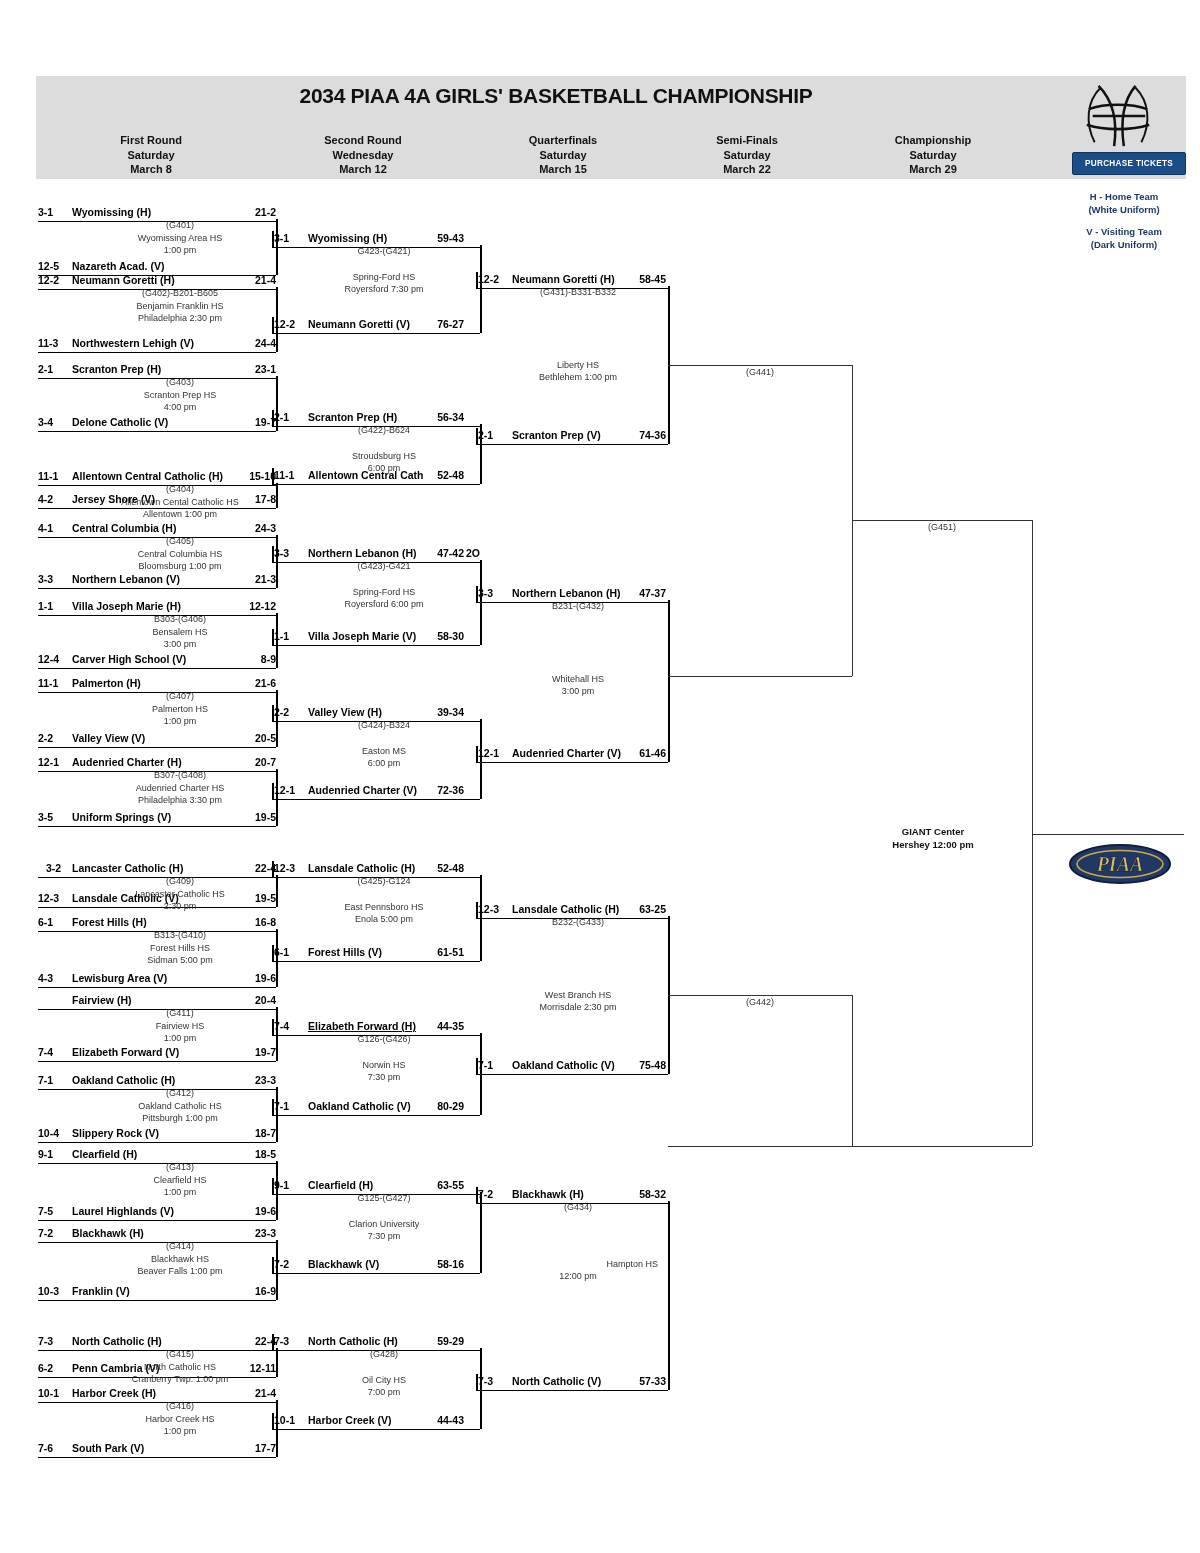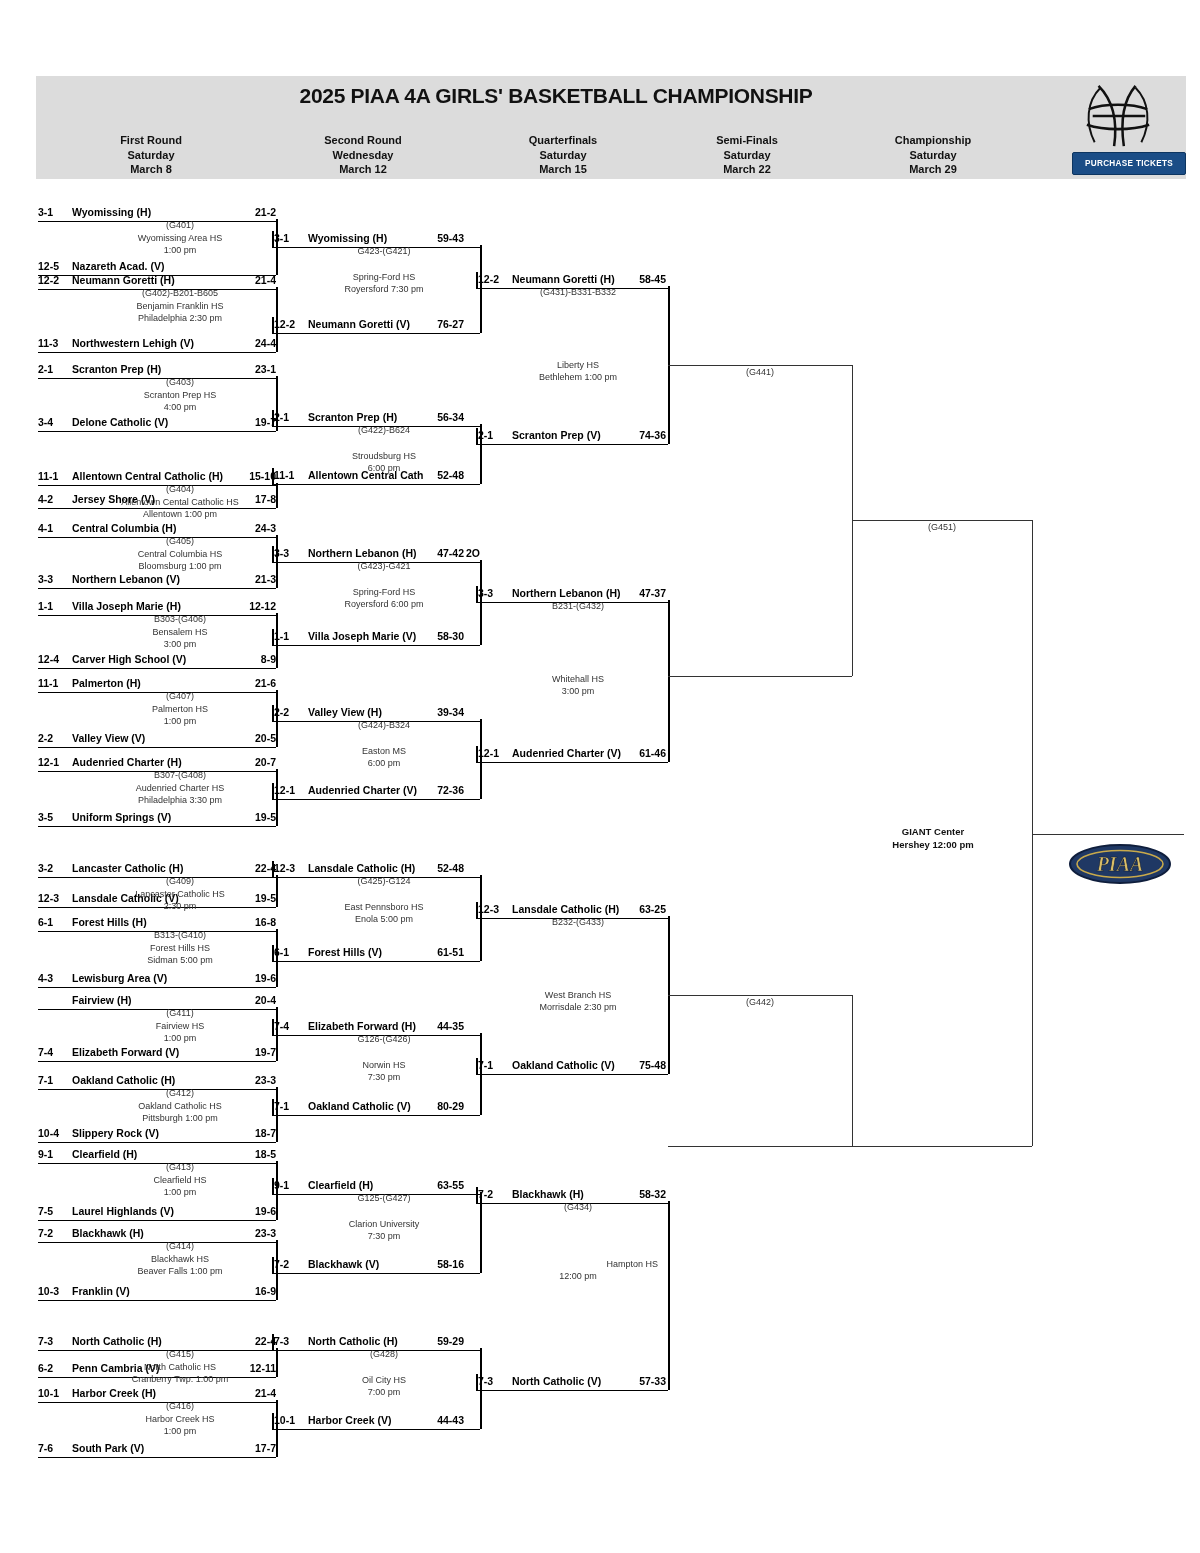--- a/index.html
+++ b/index.html
@@ -71,21 +71,21 @@
     position:absolute;text-align:center;font-size:9px;color:#333;
     white-space:nowrap;
   }
 </style>
 </head>
 <body>
 
 <div class="stage">
 
   <div class="header-band"></div>
-  <div class="title">2025 PIAA 4A GIRLS' BASKETBALL CHAMPIONSHIP</div>
+  <div class="title">2034 PIAA 4A GIRLS' BASKETBALL CHAMPIONSHIP</div>
 
   <div class="round-head" style="left:86px;top:133px;width:130px;">
     <div>First Round</div>
     <div>Saturday</div>
     <div>March 8</div>
   </div>
   <div class="round-head" style="left:298px;top:133px;width:130px;">
     <div>Second Round</div>
     <div>Wednesday</div>
     <div>March 12</div>
@@ -113,20 +113,27 @@
       <path d="M10 30 C26 24, 54 24, 70 30"></path>
       <path d="M8 46 C26 52, 54 52, 72 46"></path>
       <path d="M22 8 C8 22, 6 44, 16 64" stroke-width="2"></path>
       <path d="M58 8 C72 22, 74 44, 64 64" stroke-width="2"></path>
     </g>
     <line x1="14" y1="37" x2="68" y2="37" stroke="#111" stroke-width="2.4"></line>
   </svg>
 
   <div class="tickets">PURCHASE TICKETS</div>
 
+  <div class="legend">
+    <div>H - Home Team</div>
+    <div>(White Uniform)</div>
+    <div class="gap"></div>
+    <div>V - Visiting Team</div>
+    <div>(Dark Uniform)</div>
+  </div>
 
   <svg class="piaa" viewBox="0 0 104 44">
     <ellipse cx="52" cy="22" rx="50" ry="19" fill="#1f3864" stroke="#0f1e3c" stroke-width="2"></ellipse>
     <ellipse cx="52" cy="22" rx="43" ry="13.5" fill="none" stroke="#c8a94b" stroke-width="1.6"></ellipse>
     <text x="52" y="29" text-anchor="middle" font-family="'Liberation Serif',serif" font-size="20" font-style="italic" font-weight="bold" fill="#d9bd67" stroke="#0f1e3c" stroke-width="0.6">PIAA</text>
   </svg>
 
   <div id="bracket-layer">
       <div class="slot" style="left:38px;top:205px;width:238px;">
         <span class="seed" style="left:0px;width:30px;">3-1</span>
@@ -250,21 +257,21 @@
         <span class="team" style="left:34px;">Uniform Springs (V)</span>
         <span class="rec" style="left:196px;width:42px;">19-5</span>
       </div>
       <div class="vline" style="left:276px;top:769.4px;height:56.6px;"></div>
       <div class="meta" style="left:84px;top:769px;width:192px;">
         <span class="" style="display:block;">B307-(G408)</span>
         <span class="" style="display:block;">Audenried Charter HS</span>
         <span class="" style="display:block;">Philadelphia 3:30 pm</span>
       </div>
       <div class="slot" style="left:38px;top:861px;width:238px;">
-        <span class="seed" style="left:0px;width:30px;">3-2</span>
+        <span class="seed" style="left:8px;width:30px;">3-2</span>
         <span class="team" style="left:34px;">Lancaster Catholic (H)</span>
         <span class="rec" style="left:196px;width:42px;">22-4</span>
       </div>
       <div class="slot" style="left:38px;top:891px;width:238px;">
         <span class="seed" style="left:0px;width:30px;">12-3</span>
         <span class="team" style="left:34px;">Lansdale Catholic (V)</span>
         <span class="rec" style="left:196px;width:42px;">19-5</span>
       </div>
       <div class="vline" style="left:276px;top:875.4px;height:31.6px;"></div>
       <div class="meta" style="left:84px;top:875px;width:192px;">
@@ -475,21 +482,21 @@
       <div class="vline" style="left:272.4px;top:945px;height:17px;"></div>
       <div class="vline" style="left:480px;top:875.4px;height:85.6px;"></div>
       <div class="meta" style="left:298px;top:875px;width:172px;">
         <span class="" style="display:block;">(G425)-G124</span>
         <span class="" style="display:block;height:13px;"></span>
         <span class="" style="display:block;">East Pennsboro HS</span>
         <span class="" style="display:block;">Enola 5:00 pm</span>
       </div>
       <div class="slot" style="left:274px;top:1019px;width:206px;">
         <span class="seed" style="left:0px;width:30px;">7-4</span>
-        <span class="team" style="left:34px;max-width:120px;overflow:hidden;">Elizabeth Forward (H)</span>
+        <span class="team" style="left:34px;max-width:120px;overflow:hidden;text-decoration:underline;">Elizabeth Forward (H)</span>
         <span class="rec" style="left:148px;width:42px;">44-35</span>
       </div>
       <div class="slot" style="left:274px;top:1099px;width:206px;">
         <span class="seed" style="left:0px;width:30px;">7-1</span>
         <span class="team" style="left:34px;max-width:120px;overflow:hidden;">Oakland Catholic (V)</span>
         <span class="rec" style="left:148px;width:42px;">80-29</span>
       </div>
       <div class="vline" style="left:272.4px;top:1019px;height:17px;"></div>
       <div class="vline" style="left:272.4px;top:1099px;height:17px;"></div>
       <div class="vline" style="left:480px;top:1033.4px;height:81.6px;"></div>

